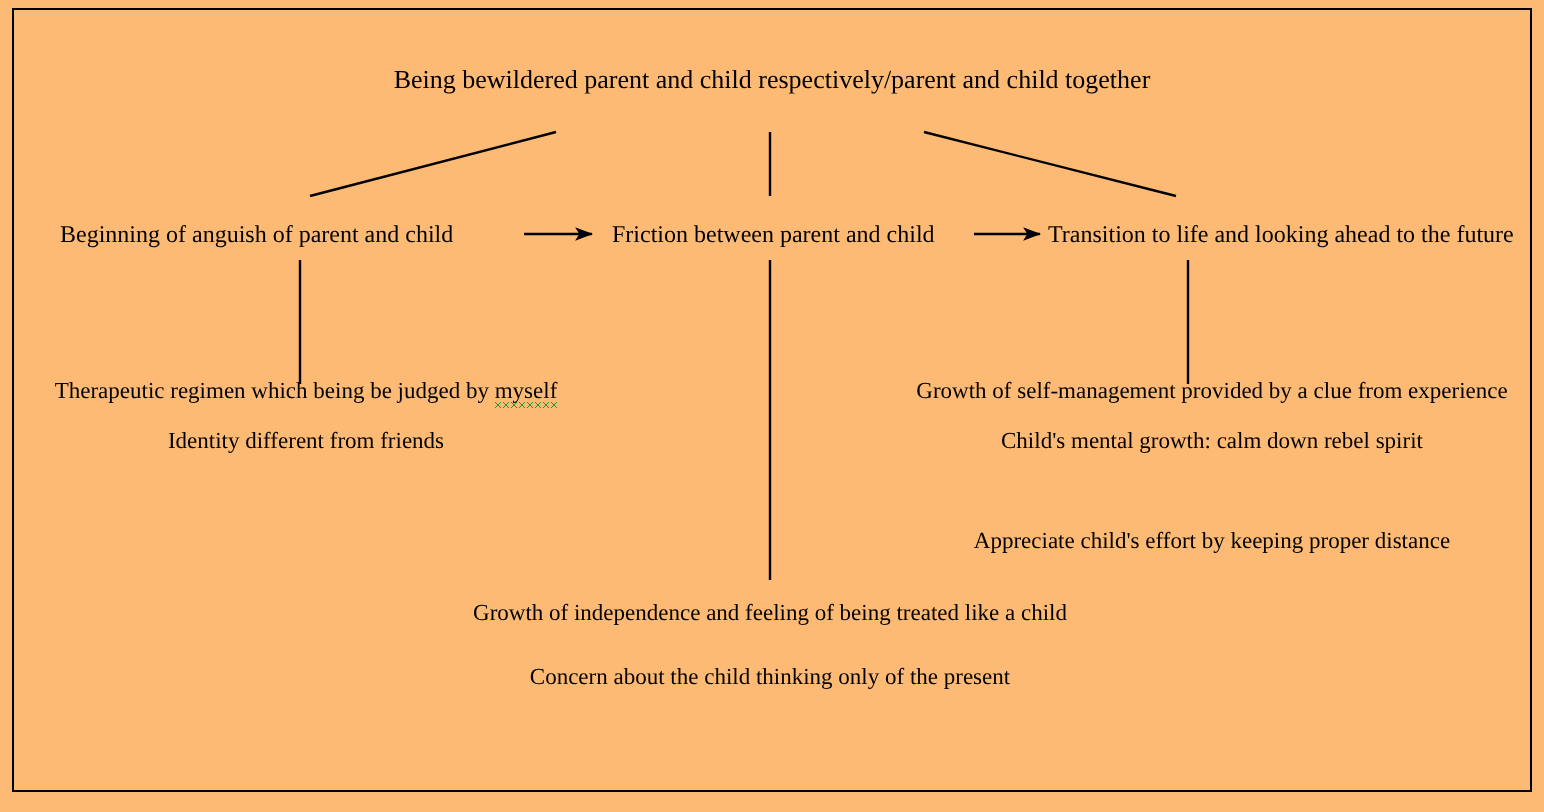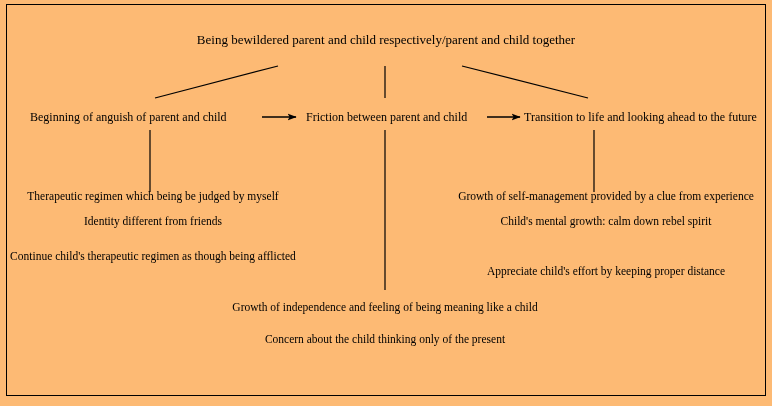--- a/index.html
+++ b/index.html
@@ -104,27 +104,26 @@
 
   <div class="node" style="left:306px; top:110px;">Friction between parent and child</div>
 
   <div class="node" style="left:524px; top:110px;">Transition to life and looking ahead to the future</div>
 
   <div class="cluster" style="left:10px; top:189px; width:286px;">
     <div class="leaf">
       <span>Therapeutic regimen which being be judged by </span><span class="spell">myself</span>
     </div>
     <div class="leaf" style="margin-top:11px;">Identity different from friends</div>
-    <div class="leaf" style="margin-top:21px;">Continue child's therapeutic regimen as though being afflicted</div>
   </div>
 
   <div class="cluster" style="left:455px; top:189px; width:302px;">
     <div class="leaf">Growth of self-management provided by a clue from experience</div>
     <div class="leaf" style="margin-top:11px;">Child's mental growth: calm down rebel spirit</div>
     <div class="leaf" style="margin-top:36px;">Appreciate child's effort by keeping proper distance</div>
   </div>
 
   <div class="cluster" style="left:195px; top:289px; width:380px;">
-    <div class="leaf" style="margin-top:11px;">Growth of independence and feeling of being meaning like a child</div>
+    <div class="leaf" style="margin-top:11px;">Growth of independence and feeling of being treated like a child</div>
     <div class="leaf" style="margin-top:18px;">Concern about the child thinking only of the present</div>
   </div>
 
 </div>
 
 </body></html>

